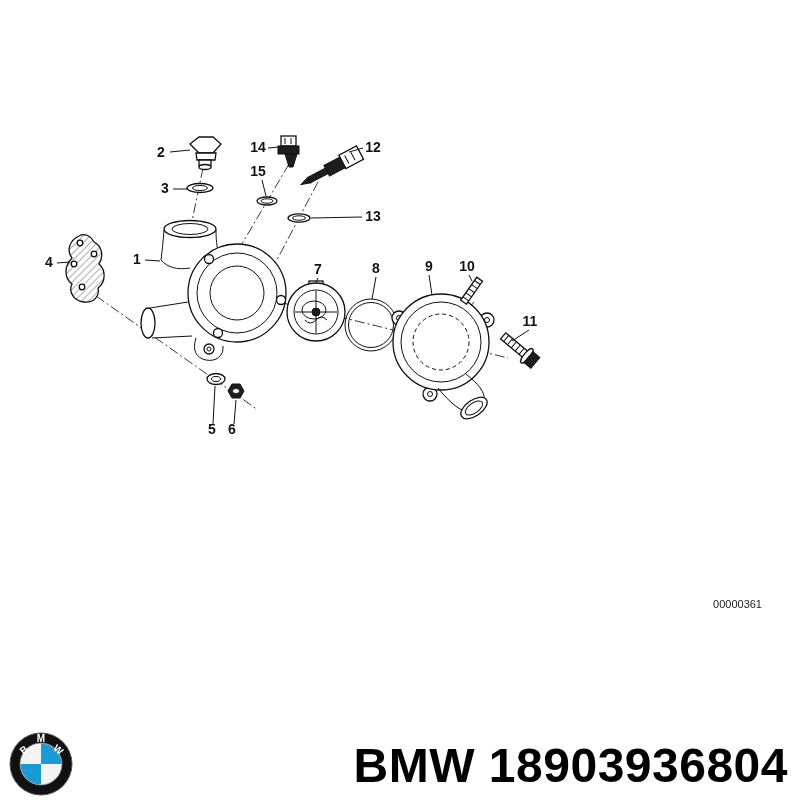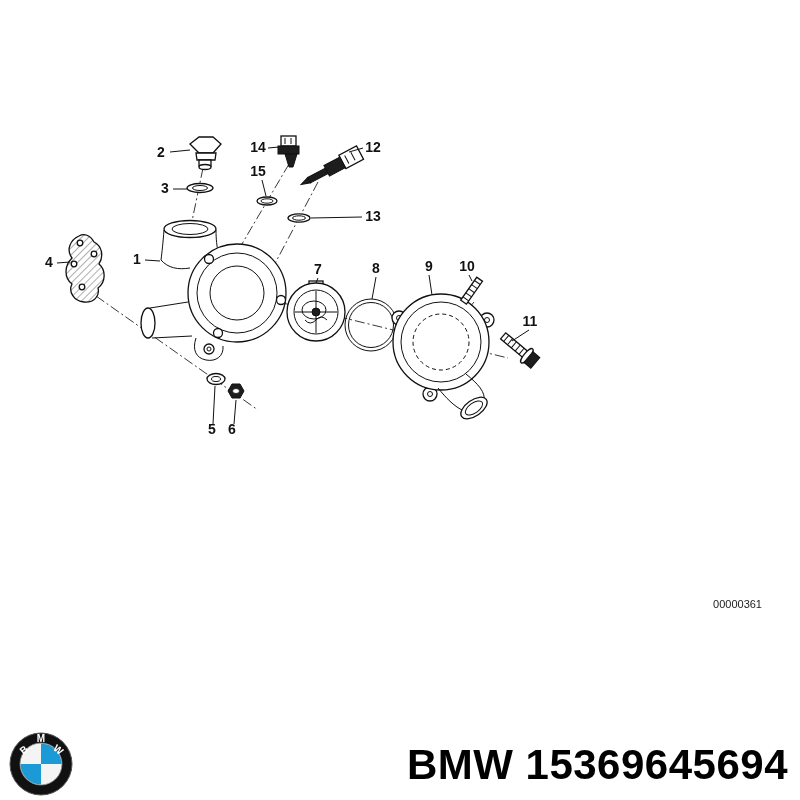--- a/index.html
+++ b/index.html
@@ -15,21 +15,21 @@
   .dark{fill:#1d1d1d;stroke:#111;stroke-width:1;}
   .axis{stroke:#222;stroke-width:0.9;fill:none;stroke-dasharray:10 3 2 3;}
   .docnum{font-family:"Liberation Sans", sans-serif;font-size:11px;fill:#222;}
   .footer{
     position:absolute;left:0;right:0;bottom:0;height:70px;
     display:flex;align-items:center;
   }
   .logo{position:absolute;left:9px;top:2px;}
   .pn{
     position:absolute;right:12px;top:0;height:70px;display:flex;align-items:center;
-    font-size:42px;font-weight:600;color:#000;letter-spacing:0.5px;white-space:pre;text-align:right;
+    font-size:48px;font-weight:600;color:#000;letter-spacing:0.5px;white-space:pre;text-align:right;
   }
   .logo-letter{font-family:"Liberation Sans", sans-serif;font-size:10px;font-weight:bold;fill:#fff;}
 </style>
 </head>
 <body>
 
 <div class="page">
 
   <svg class="diagram-svg" width="800" height="620" viewBox="0 0 800 620">
     <defs>
@@ -225,16 +225,16 @@
       <circle cx="32" cy="32" r="31" fill="#111111"></circle>
       <circle cx="32" cy="32" r="31" fill="none" stroke="#555" stroke-width="1"></circle>
       <circle cx="32" cy="32" r="21" fill="#f4f4f4"></circle>
       <path d="M32,11.5 A20.5,20.5 0 0 1 52.5,32 L32,32 Z" fill="#1c9ad6"></path>
       <path d="M32,52.5 A20.5,20.5 0 0 1 11.5,32 L32,32 Z" fill="#1c9ad6"></path>
       <circle cx="32" cy="32" r="21" fill="none" stroke="#888" stroke-width="0.8"></circle>
       <text class="logo-letter" x="15" y="21" text-anchor="middle" transform="rotate(-40 15 18)">B</text>
       <text class="logo-letter" x="32" y="10" text-anchor="middle">M</text>
       <text class="logo-letter" x="49" y="21" text-anchor="middle" transform="rotate(40 49 18)">W</text>
     </svg>
-    <div class="pn"><span>BMW</span><span> </span><span>15369645694</span></div>
+    <div class="pn"><span>BMW</span><span> </span><span>18903936804</span></div>
   </div>
 
 </div>
 
 </body></html>

